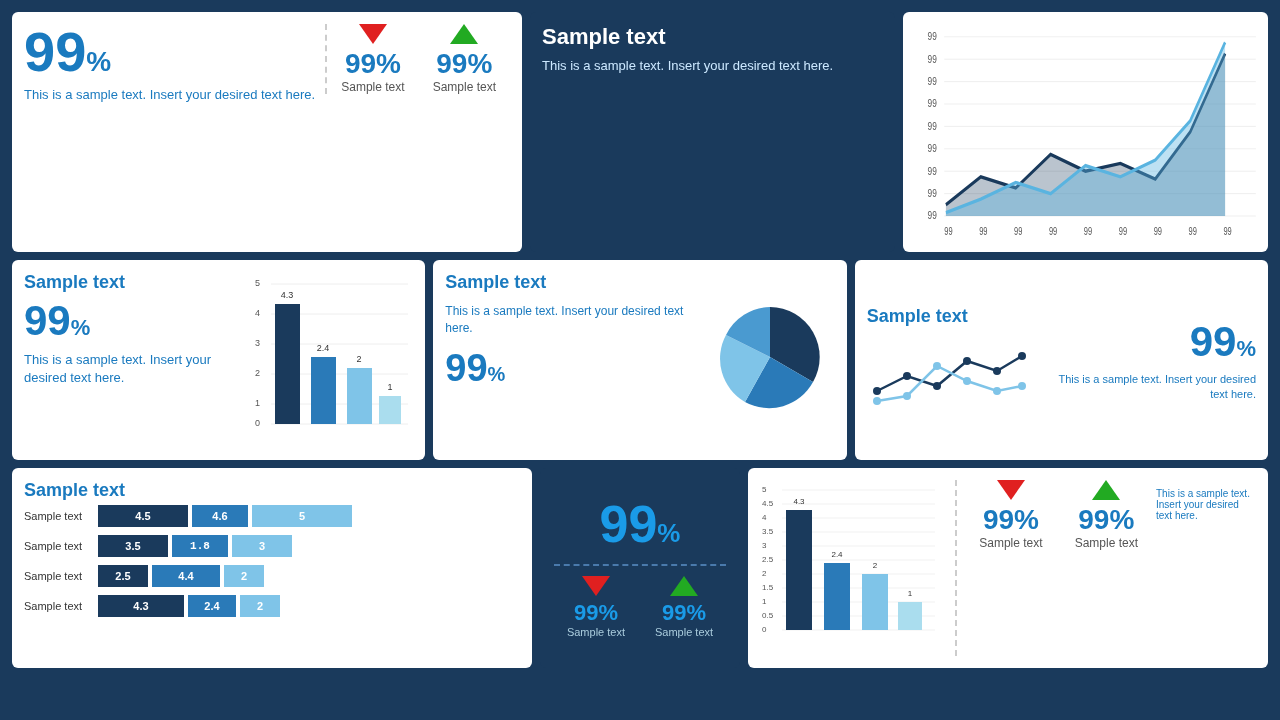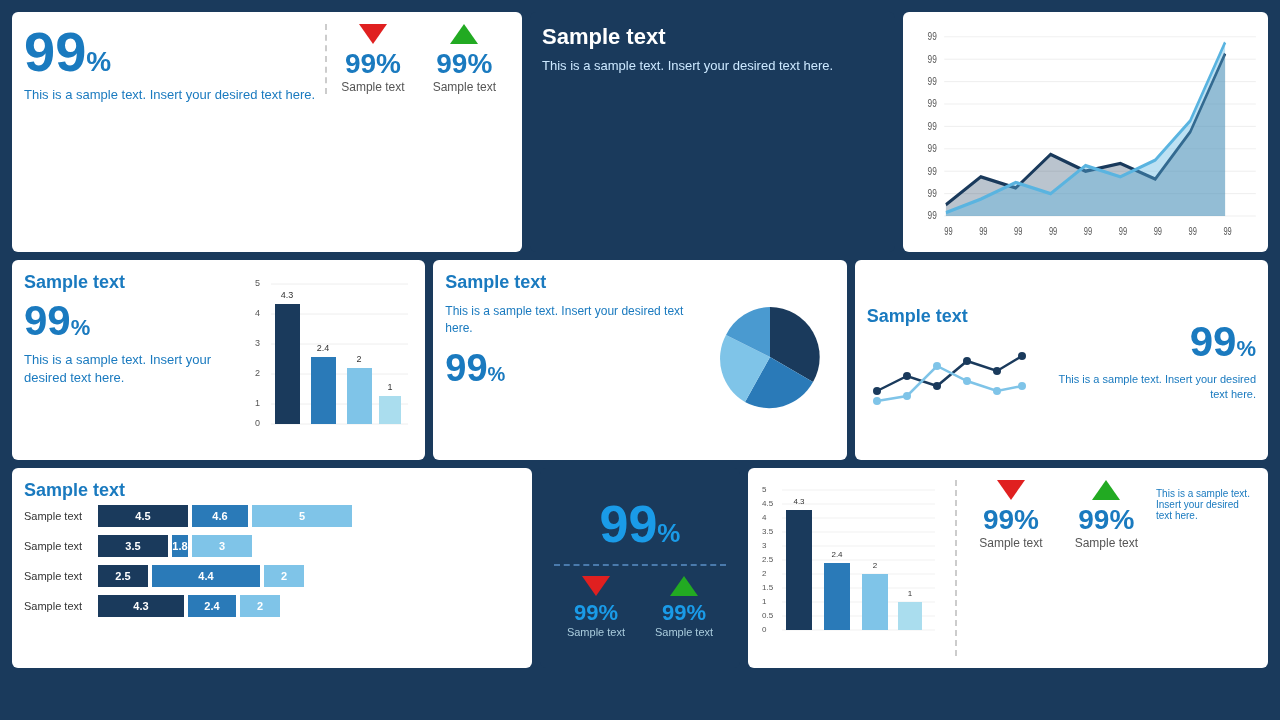--- a/index.html
+++ b/index.html
@@ -414,28 +414,28 @@
         <div class="hbar-row">
           <div class="hbar-label">Sample text</div>
           <div class="hbar-segment hbar-dark" style="width:90px;">4.5</div>
           <div class="hbar-segment hbar-mid" style="width:56px;">4.6</div>
           <div class="hbar-segment hbar-light" style="width:100px;">5</div>
         </div>
 
         <div class="hbar-row">
           <div class="hbar-label">Sample text</div>
           <div class="hbar-segment hbar-dark" style="width:70px;">3.5</div>
-          <div class="hbar-segment hbar-mid" style="width:16px;">1.8</div>
+          <div class="hbar-segment hbar-mid" style="width:56px;font-family:Liberation Mono, monospace;">1.8</div>
           <div class="hbar-segment hbar-light" style="width:60px;">3</div>
         </div>
 
         <div class="hbar-row">
           <div class="hbar-label">Sample text</div>
           <div class="hbar-segment hbar-dark" style="width:50px;">2.5</div>
-          <div class="hbar-segment hbar-mid" style="width:108px;">4.4</div>
+          <div class="hbar-segment hbar-mid" style="width:68px;">4.4</div>
           <div class="hbar-segment hbar-light" style="width:40px;">2</div>
         </div>
 
         <div class="hbar-row">
           <div class="hbar-label">Sample text</div>
           <div class="hbar-segment hbar-dark" style="width:86px;">4.3</div>
           <div class="hbar-segment hbar-mid" style="width:48px;">2.4</div>
           <div class="hbar-segment hbar-light" style="width:40px;">2</div>
         </div>
       </div>

